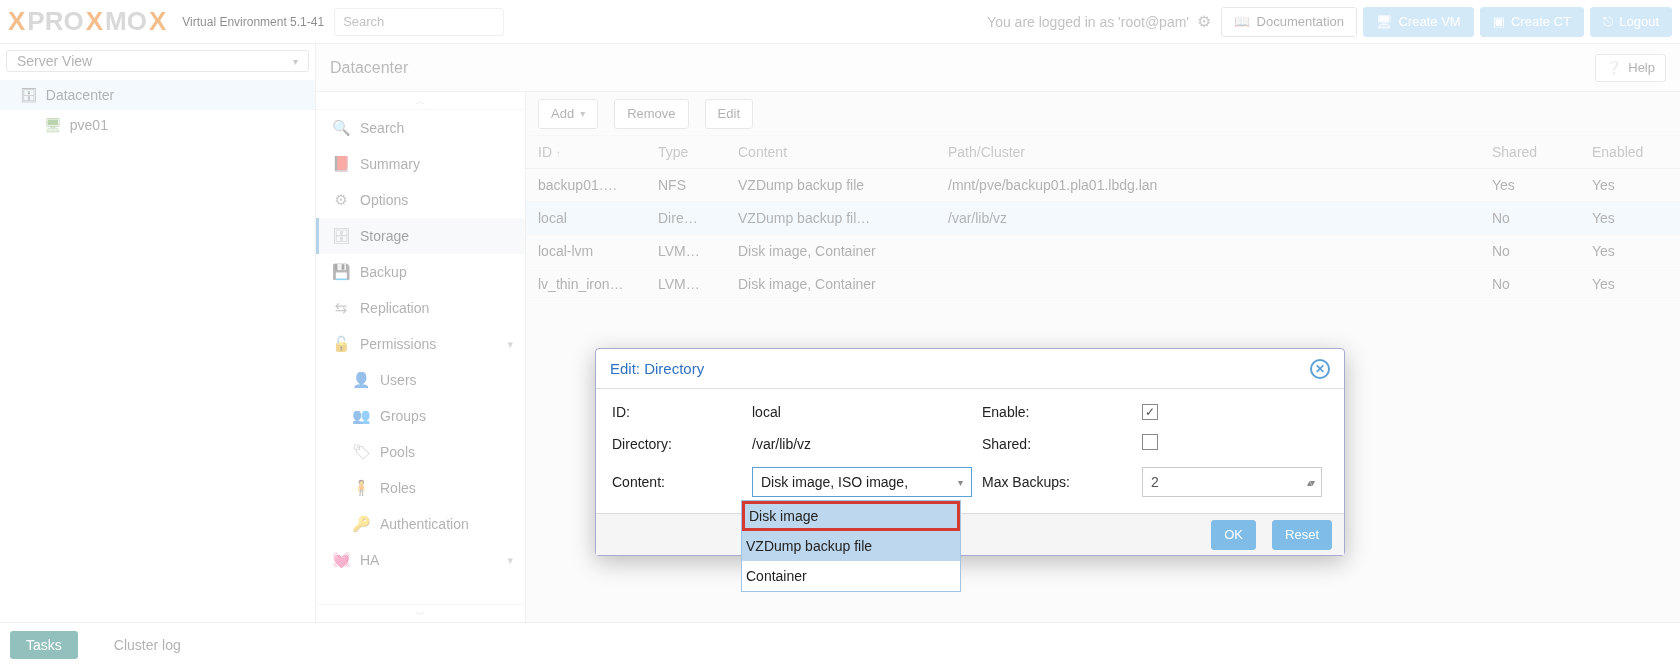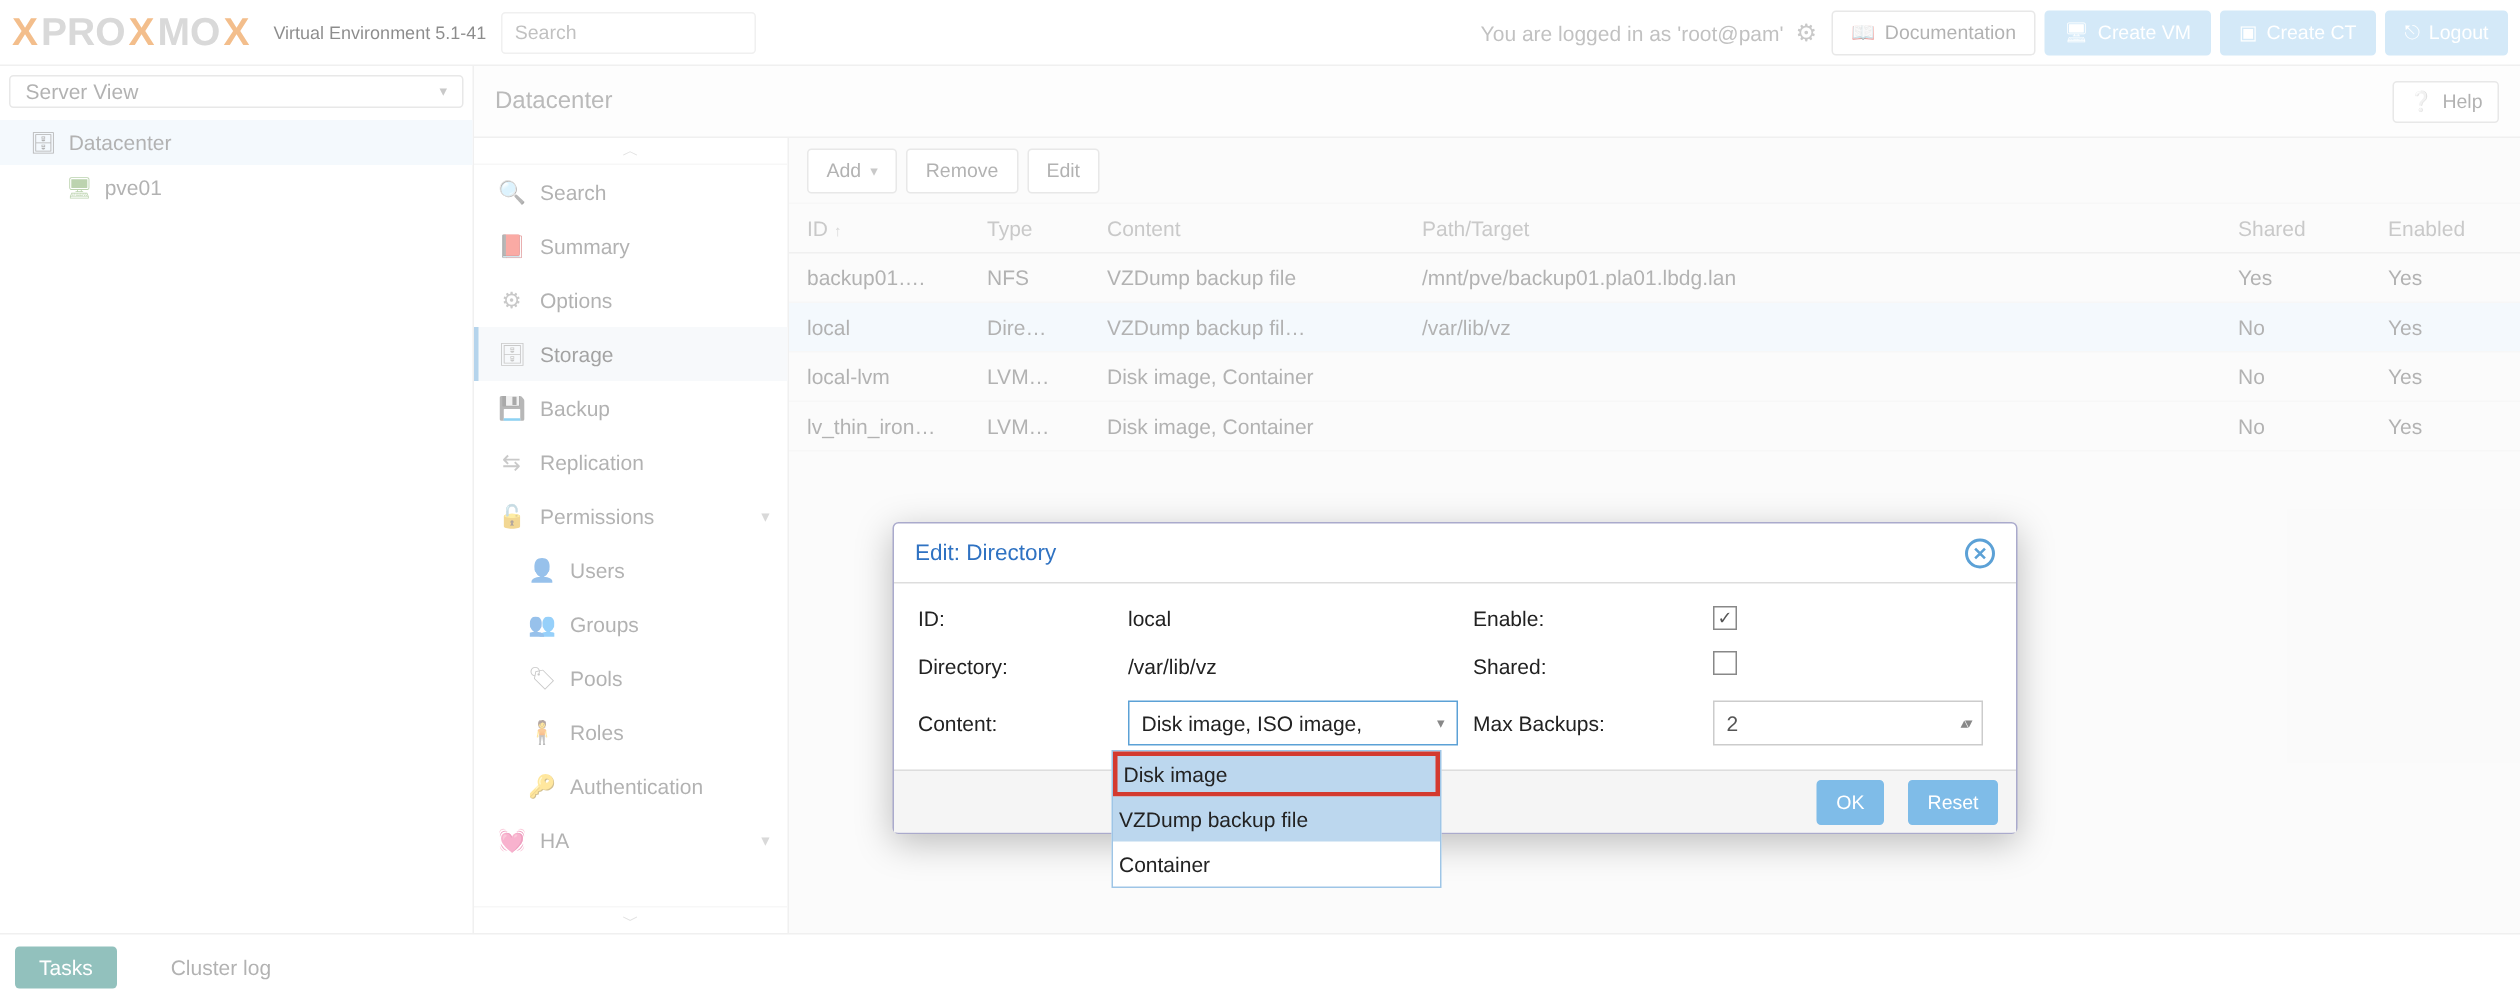--- a/index.html
+++ b/index.html
@@ -37,21 +37,21 @@
   .side-menu { width: 210px; border-right: 1px solid #ddd; background: #fff; position: relative; }
   .side-menu .collapse-bar { height: 18px; border-bottom: 1px solid #eee; text-align: center; color: #bbb; font-size: 11px; line-height: 18px; }
   .menu-item { height: 36px; display: flex; align-items: center; gap: 10px; padding-left: 16px; color: #555; cursor: pointer; }
   .menu-item.active { background: #eef2f5; border-left: 3px solid #5ca1d6; padding-left: 13px; font-weight: 500; color: #333; }
   .menu-item .mi-icon { width: 18px; text-align: center; color: #888; font-size: 15px; }
   .menu-sub { padding-left: 36px; }
   .menu-chev { margin-left: auto; margin-right: 12px; color: #aaa; font-size: 11px; }
   .side-menu .expand-bar { position: absolute; bottom: 0; left: 0; right: 0; height: 18px; border-top: 1px solid #eee; text-align: center; color: #bbb; font-size: 11px; line-height: 18px; }
 
   .content { flex: 1; display: flex; flex-direction: column; }
-  .toolbar { height: 44px; display: flex; align-items: center; padding: 0 12px; border-bottom: 1px solid #eee; }
+  .toolbar { height: 44px; display: flex; align-items: center; gap: 10px; padding: 0 12px; border-bottom: 1px solid #eee; }
   .toolbar .btn { height: 30px; }
   .gridwrap { flex: 1; }
   table.grid { width: 100%; border-collapse: collapse; }
   table.grid th, table.grid td { text-align: left; padding: 8px 12px; font-size: 14px; color: #555; border-bottom: 1px solid #eee; white-space: nowrap; overflow: hidden; text-overflow: ellipsis; }
   table.grid th { color: #888; font-weight: 400; border-bottom: 1px solid #ddd; }
   table.grid tr.selected td { background: #e6f1fb; }
   .sort-arrow { font-size: 10px; color: #aaa; margin-left: 4px; }
 
   
   .bottombar { position: absolute; left: 0; right: 0; bottom: 0; height: 44px; display: flex; align-items: center; padding: 0 10px; gap: 20px; border-top: 1px solid #ddd; background: #fff; }
@@ -222,21 +222,21 @@
                 <col style="width:210px">
                 <col>
                 <col style="width:100px">
                 <col style="width:100px">
               </colgroup>
             <thead>
               <tr>
                 <th><span>ID</span><span class="sort-arrow">↑</span></th>
                 <th>Type</th>
                 <th>Content</th>
-                <th>Path/Target</th>
+                <th>Path/Cluster</th>
                 <th>Shared</th>
                 <th>Enabled</th>
               </tr>
             </thead>
             <tbody id="grid-body">
                 <tr>
                   <td>backup01….</td>
                   <td>NFS</td>
                   <td>VZDump backup file</td>
                   <td>/mnt/pve/backup01.pla01.lbdg.lan</td>

